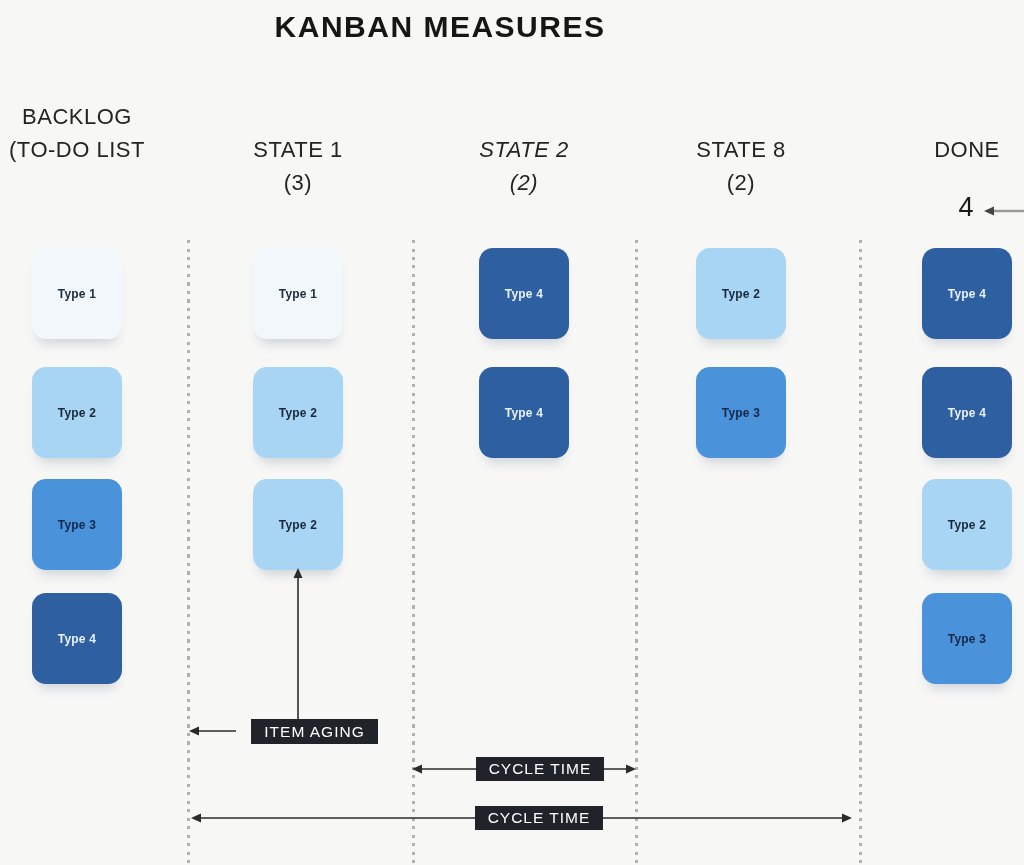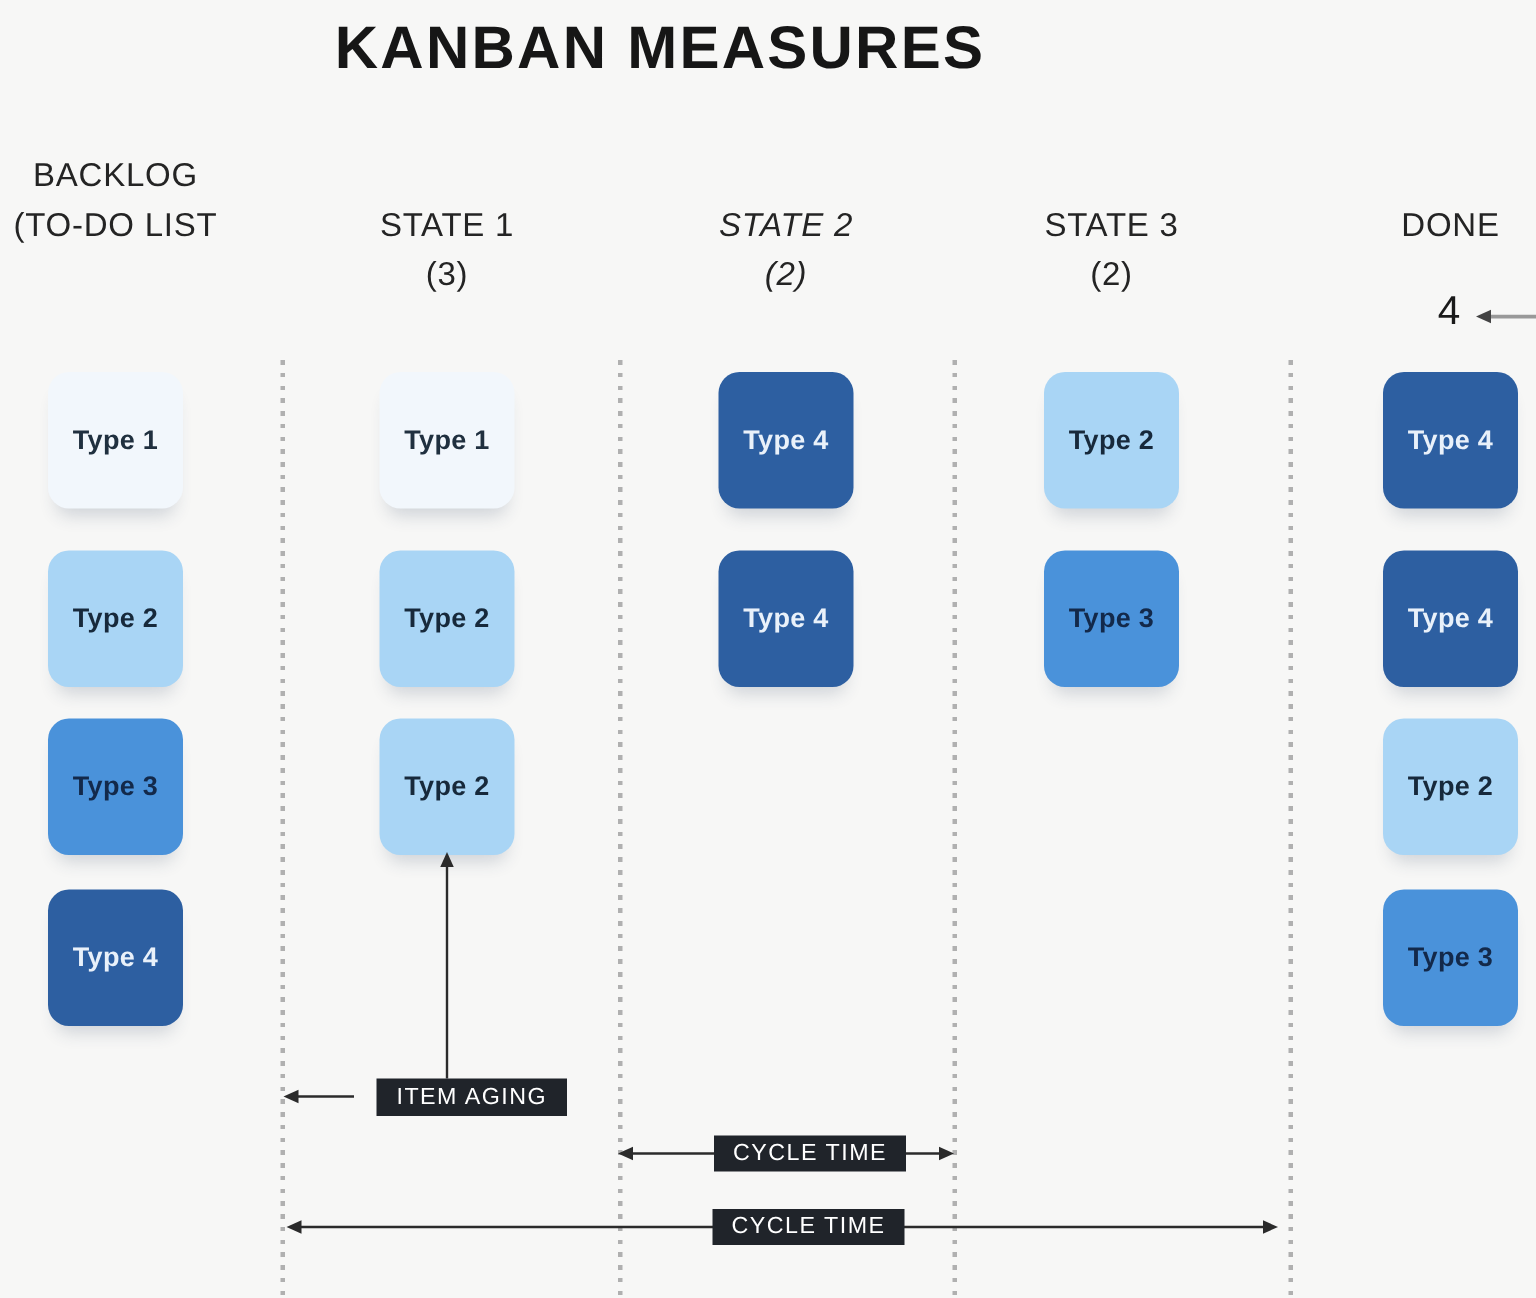--- a/index.html
+++ b/index.html
@@ -12,21 +12,21 @@
   #canvas {
     position: relative;
     width: 1024px;
     height: 865px;
     background: var(--background, #f7f7f6);
   }
   .page-title {
     position: absolute;
     top: 10px; left: 0; width: 880px;
     text-align: center;
-    font-size: 40px;
+    font-size: 30px;
     font-weight: 600;
     letter-spacing: 1.5px;
     color: #161616;
   }
   .col-header {
     position: absolute;
     width: 190px;
     text-align: center;
     font-size: 22px;
     font-weight: 500;
@@ -48,21 +48,21 @@
     );
   }
   .card {
     position: absolute;
     width: 90px;
     height: 91px;
     border-radius: 14px;
     display: flex;
     align-items: center;
     justify-content: center;
-    font-size: 18px;
+    font-size: 12px;
     font-weight: 600;
     letter-spacing: 0.2px;
     box-shadow: 0 10px 12px -6px rgba(40, 60, 90, 0.20);
   }
   .card.type1 { background: var(--type1_bg); color: var(--type1_text); }
   .card.type2 { background: var(--type2_bg); color: var(--type2_text); }
   .card.type3 { background: var(--type3_bg); color: var(--type3_text); }
   .card.type4 { background: var(--type4_bg); color: var(--type4_text); }
   .tag {
     position: absolute;
@@ -136,21 +136,21 @@
         <div>STATE 2</div>
         <div>(2)</div>
       </div>
       <div class="card type4" style="left: 479px; top: 248px;">
         <span>Type 4</span>
       </div>
       <div class="card type4" style="left: 479px; top: 367px;">
         <span>Type 4</span>
       </div>
       <div class="col-header" style="left: 646px; top: 133px;">
-        <div>STATE 3</div>
+        <div>STATE 8</div>
         <div>(2)</div>
       </div>
       <div class="card type2" style="left: 696px; top: 248px;">
         <span>Type 2</span>
       </div>
       <div class="card type3" style="left: 696px; top: 367px;">
         <span>Type 3</span>
       </div>
       <div class="col-header" style="left: 872px; top: 133px;">
         <div>DONE</div>

